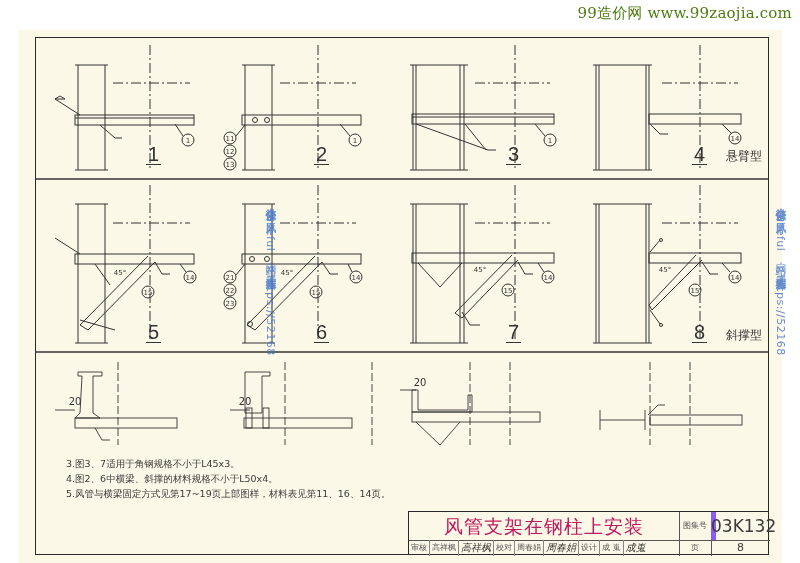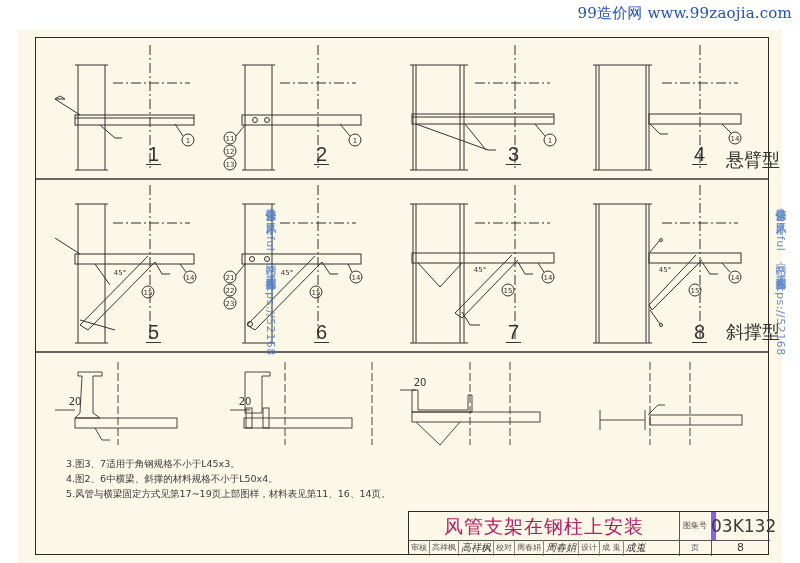--- a/index.html
+++ b/index.html
@@ -3,21 +3,21 @@
 <meta charset="utf-8">
 <style>
   html, body { margin:0; padding:0; }
   body {
     width:800px; height:563px; position:relative; overflow:hidden;
     background:#ffffff;
     font-family: "DejaVu Sans", sans-serif;
   }
   .site-header {
     position:absolute; top:4px; right:8px;
-    color:#1d4ed8; font-size:15px; letter-spacing:0.2px;
+    color:#4d7c0f; font-size:15px; letter-spacing:0.2px;
     font-family: "DejaVu Serif", serif;
   }
   .paper {
     position:absolute; left:18px; top:30px; width:764px; height:533px;
     background:#fbf8e7;
   }
   .frame {
     position:absolute; left:35px; top:37px; width:734px; height:518px;
     border:1.6px solid #2a2a2a; box-sizing:border-box;
   }
@@ -62,21 +62,21 @@
   }
   .tb-page-value {
     position:absolute; left:302px; top:28px; width:59px; height:16px;
     font-size:11px; color:#3a3a3a; text-align:center; line-height:16px;
   }
   .fig-label {
     position:absolute; font-size:20px; color:#333;
     border-bottom:1.5px solid #333; line-height:20px; padding:0 2px;
     font-family: "Liberation Sans", sans-serif;
   }
-  .type-label { position:absolute; font-size:18px; color:#333; }
+  .type-label { position:absolute; font-size:12px; color:#333; }
   .watermark {
     position:absolute; writing-mode:vertical-rl; color:#4a78c8;
     font-size:11px; letter-spacing:0.5px; white-space:nowrap; opacity:0.85;
   }
 </style>
 </head>
 <body>
 
 <div class="site-header">99造价网 www.99zaojia.com</div>
 
@@ -297,21 +297,21 @@
 
 <div class="fig-label" style="left:146px;top:144px;">1</div>
 <div class="fig-label" style="left:314px;top:144px;">2</div>
 <div class="fig-label" style="left:506px;top:144px;">3</div>
 <div class="fig-label" style="left:692px;top:144px;">4</div>
 <div class="type-label" style="left:726px;top:148px;">悬臂型</div>
 <div class="fig-label" style="left:146px;top:322px;">5</div>
 <div class="fig-label" style="left:314px;top:322px;">6</div>
 <div class="fig-label" style="left:506px;top:322px;">7</div>
 <div class="fig-label" style="left:692px;top:322px;">8</div>
-<div class="type-label" style="left:726px;top:320px;text-align:right;">斜撑型</div>
+<div class="type-label" style="left:726px;top:327px;text-align:right;">斜撑型</div>
 
 <div class="notes">
   <div class="row indent">3.图3、7适用于角钢规格不小于L45x3。</div>
   <div class="row indent">4.图2、6中横梁、斜撑的材料规格不小于L50x4。</div>
   <div class="row indent">5.风管与横梁固定方式见第17~19页上部图样，材料表见第11、16、14页。</div>
 </div>
 
 <div class="title-block">
   <div class="tb-title">风管支架在钢柱上安装</div>
   <div class="tb-atlas-label">图集号</div>

